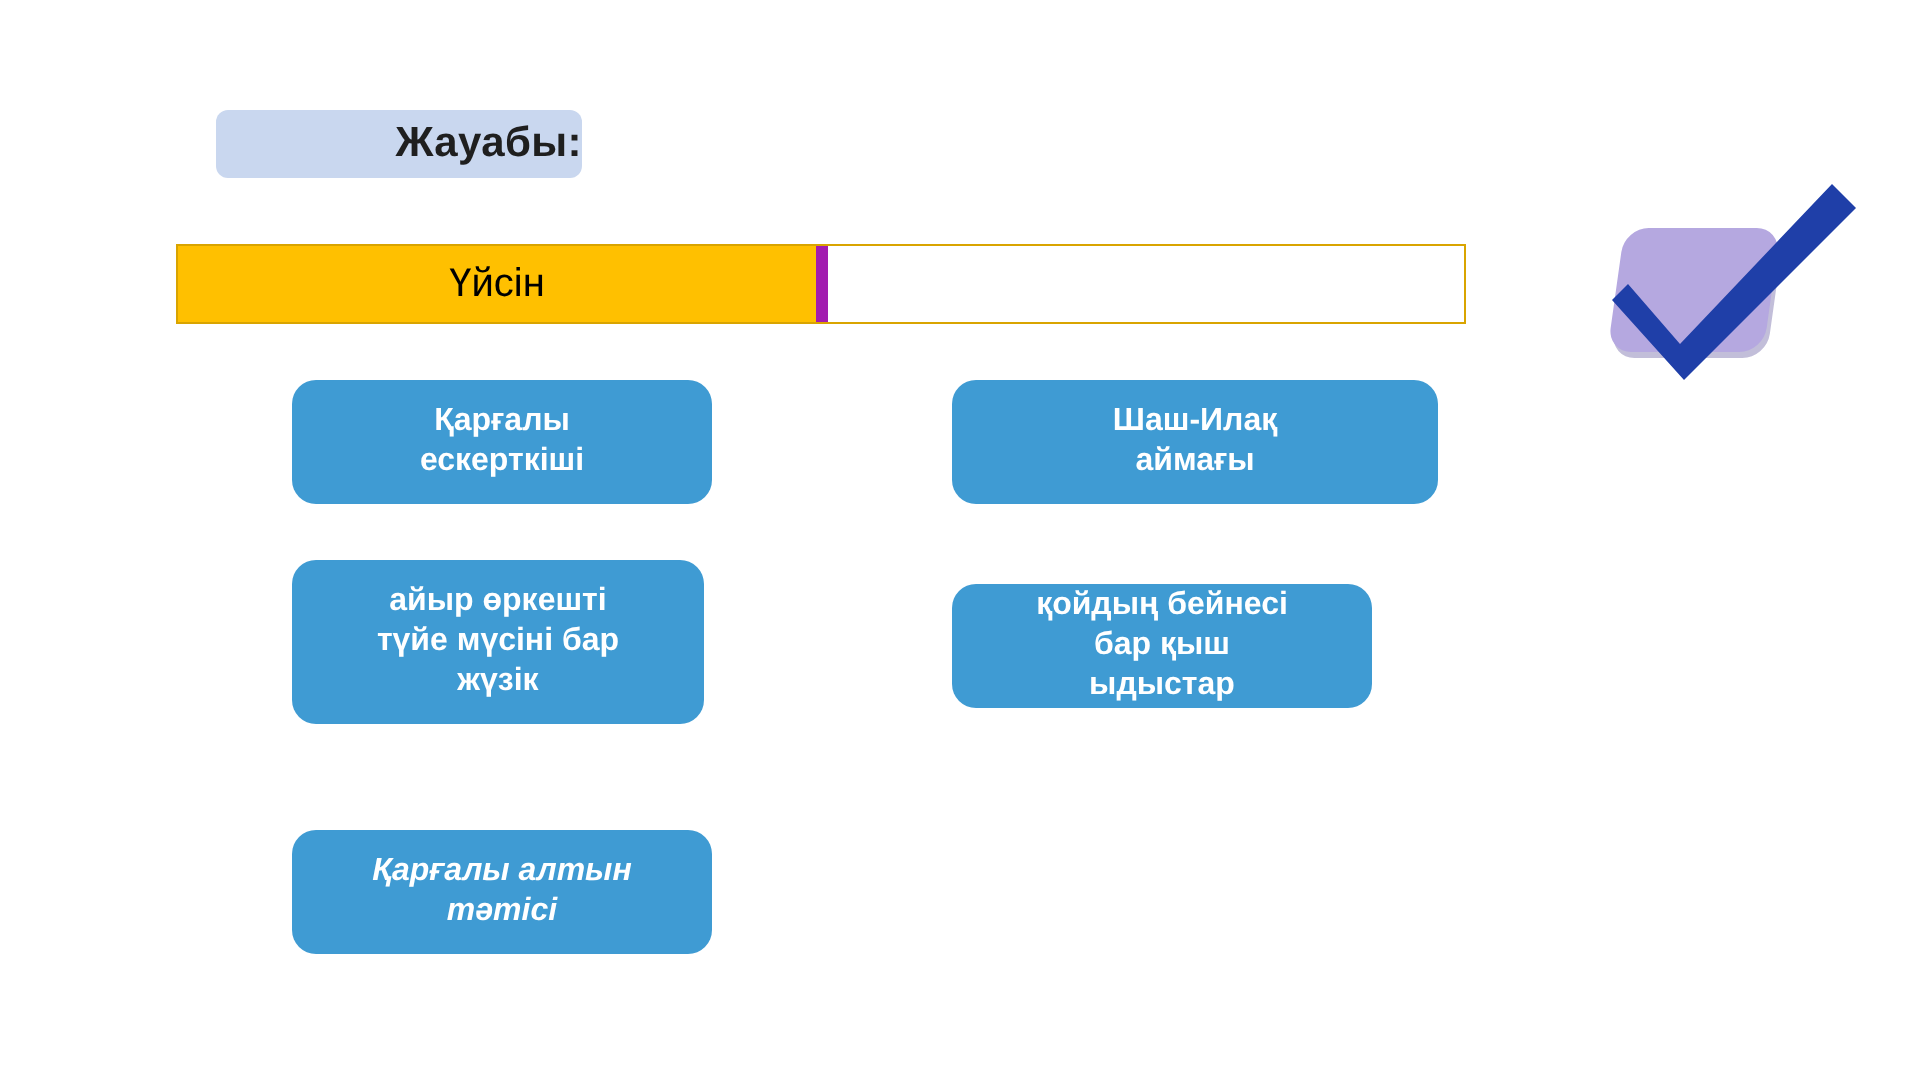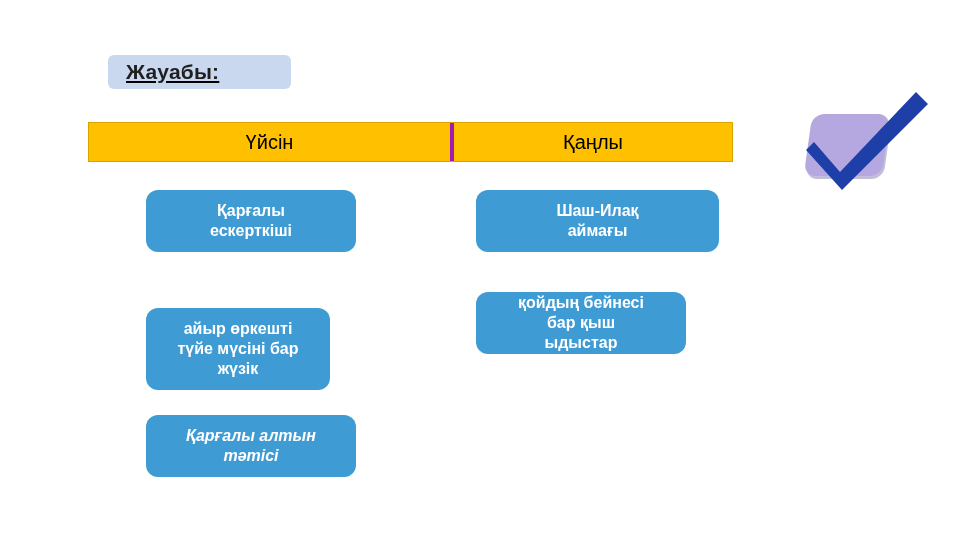--- a/index.html
+++ b/index.html
@@ -19,24 +19,23 @@
   .title-pill {
     position: absolute;
     left: 108px;
     top: 55px;
     width: 183px;
     height: 34px;
     background: #c9d7ef;
     border-radius: 6px;
     display: flex;
     align-items: center;
-    justify-content: flex-start;
+    justify-content: flex-end;
     box-sizing: border-box;
     padding-left: 18px;
-    text-decoration: underline;
   }
   .title-pill .title-text {
     font-size: 21px;
     font-weight: bold;
     color: #1f1f1f;
     letter-spacing: 0.2px;
     white-space: nowrap;
   }
 
   
@@ -53,22 +52,22 @@
   .header-cell {
     background: #ffc000;
     display: flex;
     align-items: center;
     justify-content: center;
     box-sizing: border-box;
     font-size: 20px;
     color: #000000;
   }
   .header-cell.left {
-    width: 365px;
-    border-right: 4px solid #a21caf;
+    width: 325px;
+    border-right: 6px solid #a21caf;
   }
   .header-cell.right {
     flex: 1;
   }
 
   
   .box {
     position: absolute;
     background: #3f9bd3;
     border-radius: 12px;
@@ -80,21 +79,21 @@
     justify-content: center;
     text-align: center;
     box-sizing: border-box;
     padding: 12px 10px;
     line-height: 1.25;
     white-space: pre-line;
   }
 
   
   .box-l1 { left: 146px; top: 190px;  width: 210px; height: 62px; }
-  .box-l2 { left: 146px; top: 308px;  width: 184px; height: 82px; }
+  .box-l2 { left: 146px; top: 280px;  width: 206px; height: 82px; }
   .box-l3 { left: 146px; top: 415px;  width: 210px; height: 62px; font-style: italic; }
 
   
   .box-r1 { left: 476px; top: 190px;  width: 243px; height: 62px; }
   .box-r2 { left: 476px; top: 292px;  width: 210px; height: 62px; }
 
   
   .check-graphic {
     position: absolute;
     left: 800px;
@@ -121,21 +120,20 @@
 </style>
 </head>
 <body>
 
 <div class="title-pill">
   <span class="title-text">Жауабы:</span>
 </div>
 
 <div class="header-table">
   <div class="header-cell left">Үйсін</div>
-  <div class="header-cell right">Қаңлы</div>
 </div>
 
 <div class="box box-l1">Қарғалы
 ескерткіші</div>
 <div class="box box-l2">айыр өркешті
 түйе мүсіні бар
 жүзік</div>
 <div class="box box-l3">Қарғалы алтын
 тәтісі</div>
 

